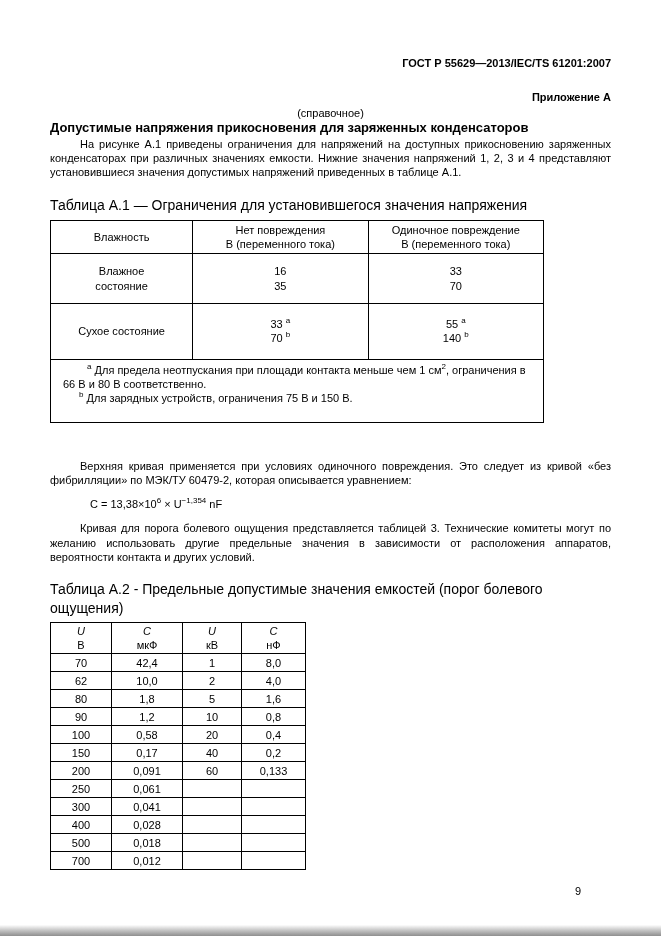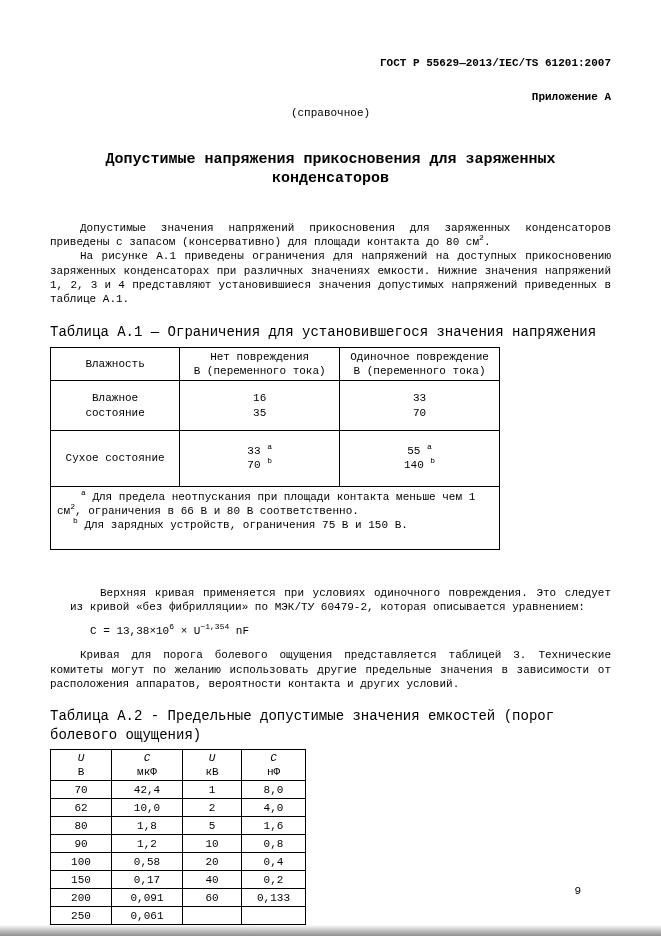--- a/index.html
+++ b/index.html
@@ -1,21 +1,21 @@
 <!DOCTYPE html>
 <html><head>
 <meta charset="utf-8">
 <style>
   html,body{margin:0;padding:0;background:#e8e8e8;}
   .page{
     position:relative;
     width:661px;height:936px;
     margin:0 auto;
     background:#ffffff;
-    font-family:Liberation Mono, monospace;
+    font-family:Liberation Sans, sans-serif;
     color:#000;
     overflow:hidden;
     box-sizing:border-box;
     padding:56px 50px 0 50px;
     font-size:11px;
     line-height:1.3;
   }
   .doc-id{
     text-align:right;
     font-weight:bold;
@@ -24,57 +24,56 @@
   .appendix-title{
     text-align:right;
     font-weight:bold;
     margin-top:20px;
   }
   .appendix-subtitle{
     text-align:center;
     margin-top:1px;
   }
   .main-title{
-    text-align:center;
+    text-align:left;
     font-weight:bold;
-    font-size:15px;
-    margin-top:30px;
+    font-size:13px;
   }
   .para{
     text-align:justify;
     text-indent:30px;
     margin:0;
   }
   .para-first{margin-top:32px;}
   sup{font-size:8px;line-height:0;}
   .tbl-caption{
     margin-top:16px;
     font-size:14px;
   }
   table{border-collapse:collapse;}
   
   .table-a1{
-    width:450px;
+    width:494px;
     margin-top:6px;
     font-size:11px;
   }
   .table-a1 td,.table-a1 th{
     border:1px solid #000;
     text-align:center;
     font-weight:normal;
     padding:2px 4px;
   }
   .table-a1 .col-humidity{width:128px;}
   .table-a1 .col-nd{width:160px;}
   .table-a1 .col-sf{width:160px;}
   .table-a1 .row-wet td{padding:10px 4px;}
   .table-a1 .row-dry td{padding:13px 4px;}
   .table-a1 .footnote-cell{
     text-align:left;
-    padding:3px 10px 16px 6px;
+    padding:3px 10px 16px 12px;
   }
   .footnote-line-a{text-indent:24px;}
   .footnote-line-b{text-indent:16px;}
   
   .formula{
     margin:10px 0 10px 40px;
     font-size:11px;
   }
   
   .table-a2{
@@ -111,21 +110,20 @@
 
 <div class="page">
 
   <div class="doc-id">ГОСТ Р 55629—2013/IEC/TS 61201:2007</div>
 
   <div class="appendix-title">Приложение А</div>
   <div class="appendix-subtitle">(справочное)</div>
 
   <div class="main-title">Допустимые напряжения прикосновения для заряженных конденсаторов</div>
 
-  <p class="para para-first"><span>Допустимые значения напряжений прикосновения для заряженных конденсаторов приведены с запасом (консервативно) для площади контакта до 80 см</span><sup>2</sup><span>.</span></p>
 
   <p class="para">На рисунке А.1 приведены ограничения для напряжений на доступных прикосновению заряженных конденсаторах при различных значениях емкости. Нижние значения напряжений 1, 2, 3 и 4 представляют установившиеся значения допустимых напряжений приведенных в таблице А.1.</p>
 
   <div class="tbl-caption">Таблица А.1 — Ограничения для установившегося значения напряжения</div>
 
   <table class="table-a1">
     <tbody>
         <tr>
       <th class="col-humidity">Влажность</th>
       <th class="col-nd">
@@ -164,21 +162,21 @@
     </tr>
     <tr>
       <td class="footnote-cell" colspan="3">
         <div class="footnote-line-a"><sup>a</sup><span> Для предела неотпускания при  площади контакта меньше чем 1 см</span><sup>2</sup><span>, ограничения в 66 В и 80 В соответственно.</span></div>
         <div class="footnote-line-b"><sup>b</sup><span> Для зарядных устройств, ограничения 75 В и 150 В.</span></div>
       </td>
     </tr>
   </tbody>
     </table>
 
-  <p class="para" style="margin-top:36px;margin-left:20px;">Верхняя кривая применяется при условиях одиночного повреждения. Это следует из кривой «без фибрилляции» по МЭК/ТУ 60479-2, которая описывается уравнением:</p>
+  <p class="para" style="margin-top:36px;">Верхняя кривая применяется при условиях одиночного повреждения. Это следует из кривой «без фибрилляции» по МЭК/ТУ 60479-2, которая описывается уравнением:</p>
 
   <div class="formula"><span>C = 13,38×10</span><sup>6</sup><span> × U</span><sup>−1,354</sup><span> nF</span></div>
 
   <p class="para">Кривая для порога болевого ощущения представляется таблицей 3. Технические комитеты могут по желанию использовать другие предельные значения в зависимости от расположения аппаратов, вероятности контакта и других условий.</p>
 
   <div class="tbl-caption">Таблица А.2 - Предельные допустимые значения емкостей (порог болевого ощущения)</div>
 
   <table class="table-a2">
     <tbody>
         <tr>

